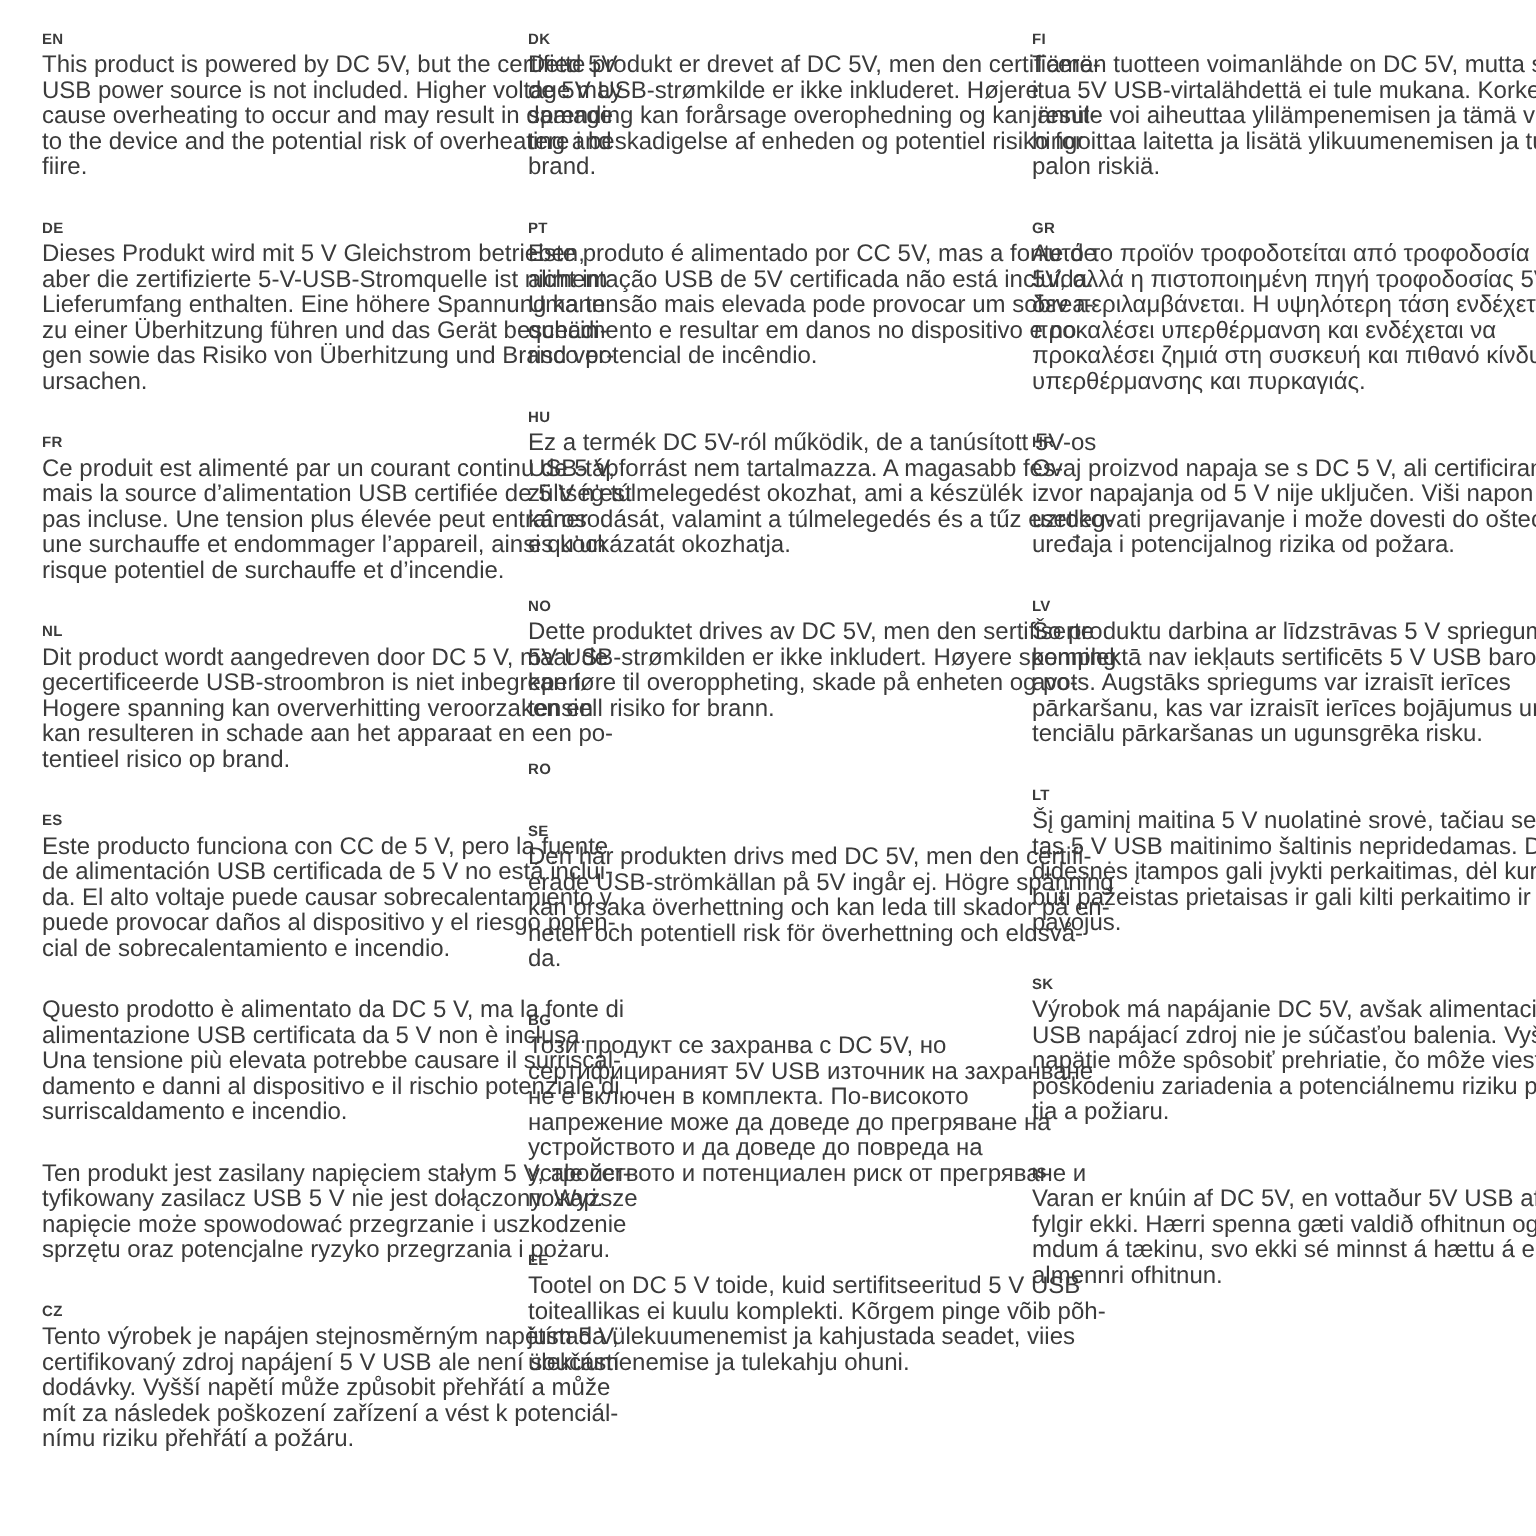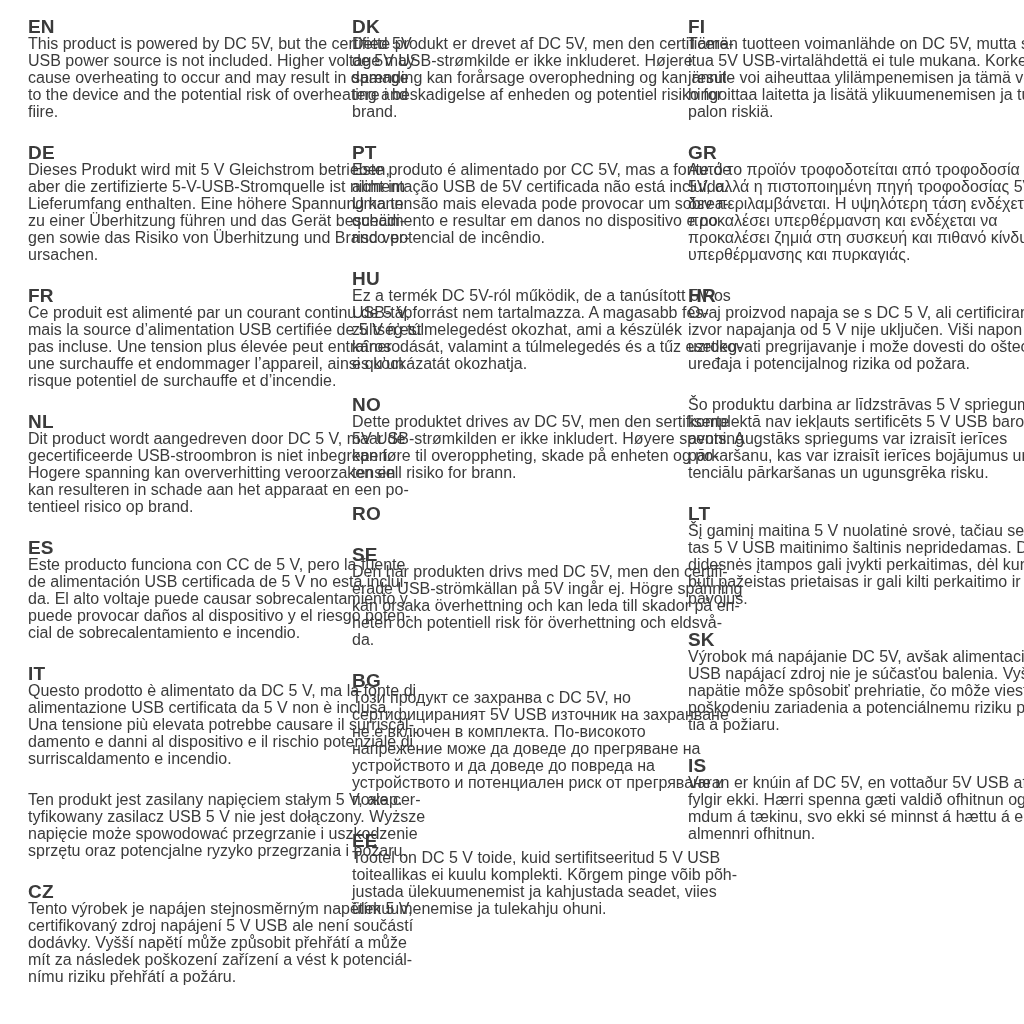--- a/index.html
+++ b/index.html
@@ -20,21 +20,21 @@
   .columns {
     display: grid;
     grid-template-columns: 312px 324px 312px;
     column-gap: 12px;
     align-items: start;
   }
   .lang-block {
     margin: 0 0 24px 0;
   }
   .lang-code {
-    font-size: 19px;
+    font-size: 10px;
     line-height: 17px;
     font-weight: 600;
     letter-spacing: 0.2px;
   }
   .lang-text {
     margin: 0;
     font-size: 16px;
     line-height: 17px;
     white-space: pre;
   }
@@ -81,21 +81,20 @@
       </section>
       <section class="lang-block">
         <div class="lang-code">ES</div>
         <p class="lang-text">Este producto funciona con CC de 5 V, pero la fuente
 de alimentación USB certificada de 5 V no está inclui-
 da. El alto voltaje puede causar sobrecalentamiento y
 puede provocar daños al dispositivo y el riesgo poten-
 cial de sobrecalentamiento e incendio.</p>
       </section>
       <section class="lang-block">
-        <div class="lang-code">IT</div>
         <p class="lang-text">Questo prodotto è alimentato da DC 5 V, ma la fonte di
 alimentazione USB certificata da 5 V non è inclusa.
 Una tensione più elevata potrebbe causare il surriscal-
 damento e danni al dispositivo e il rischio potenziale di
 surriscaldamento e incendio.</p>
       </section>
       <section class="lang-block">
         <p class="lang-text">Ten produkt jest zasilany napięciem stałym 5 V, ale cer-
 tyfikowany zasilacz USB 5 V nie jest dołączony. Wyższe
 napięcie może spowodować przegrzanie i uszkodzenie
@@ -192,20 +191,21 @@
 υπερθέρμανσης και πυρκαγιάς.</p>
       </section>
       <section class="lang-block">
         <div class="lang-code">HR</div>
         <p class="lang-text">Ovaj proizvod napaja se s DC 5 V, ali certificirani USB
 izvor napajanja od 5 V nije uključen. Viši napon može
 uzrokovati pregrijavanje i može dovesti do oštećenja
 uređaja i potencijalnog rizika od požara.</p>
       </section>
       <section class="lang-block">
+        <div class="lang-code">LV</div>
         <p class="lang-text">Šo produktu darbina ar līdzstrāvas 5 V spriegumu, taču
 komplektā nav iekļauts sertificēts 5 V USB barošanas
 avots. Augstāks spriegums var izraisīt ierīces
 pārkaršanu, kas var izraisīt ierīces bojājumus un po-
 tenciālu pārkaršanas un ugunsgrēka risku.</p>
       </section>
       <section class="lang-block">
         <div class="lang-code">LT</div>
         <p class="lang-text">Šį gaminį maitina 5 V nuolatinė srovė, tačiau sertifikuo-
 tas 5 V USB maitinimo šaltinis nepridedamas. Dėl

